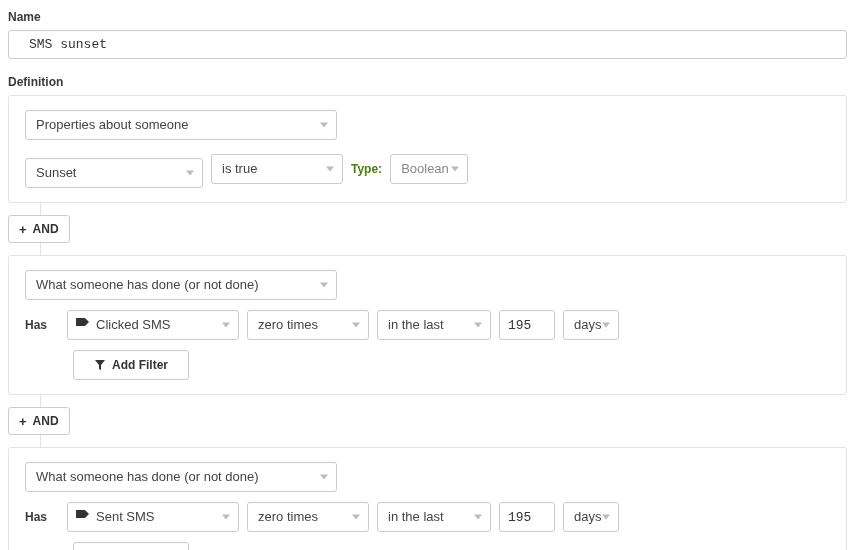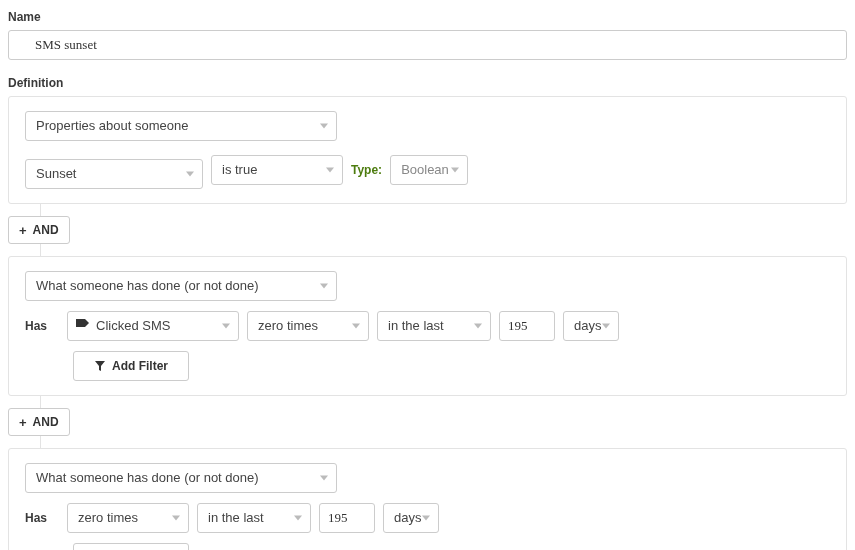--- a/index.html
+++ b/index.html
@@ -15,25 +15,25 @@
     .label {
       font-weight: 600;
       font-size: 12px;
       color: #3a3a3a;
       margin-bottom: 6px;
     }
     .name-input {
       width: 100%;
       border: 1px solid #ccc;
       border-radius: 3px;
-      padding: 6px 26px;
+      padding: 6px 20px;
       font-size: 13px;
       color: #333;
       margin-bottom: 16px;
-      font-family: Liberation Serif, serif;
+      font-family: Liberation Mono, monospace;
     }
     .block {
       border: 1px solid #e3e3e3;
       border-radius: 3px;
       padding: 14px 16px 14px 16px;
       background: #fff;
       position: relative;
     }
     .connector {
       width: 1px;
@@ -71,21 +71,21 @@
     .row + .row { margin-top: 10px; }
     .inline-label { font-size: 12px; font-weight: 600; color: #3a3a3a; margin-right: 12px; }
     .num-input {
       border: 1px solid #ccc;
       border-radius: 3px;
       height: 30px;
       width: 56px;
       padding: 6px 8px;
       font-size: 13px;
       color: #333;
-      font-family: Liberation Serif, serif;
+      font-family: Liberation Mono, monospace;
     }
     .and-btn, .add-filter-btn, .big-and-btn {
       display: inline-flex;
       align-items: center;
       gap: 6px;
       border: 1px solid #ccc;
       border-radius: 3px;
       background: #fff;
       font-size: 12px;
       font-weight: 600;
@@ -213,20 +213,29 @@
 
 <div class="block">
   <div class="row">
     <div class="select w-main">
       <span>What someone has done (or not done)</span>
       <span class="caret"></span>
     </div>
   </div>
   <div class="row">
     <span class="inline-label">Has</span>
+    <div class="select w-event">
+      <span class="event-icon">
+        <svg width="14" height="10" viewBox="0 0 14 10">
+            <path d="M0 1 L9 1 L13 5 L9 9 L0 9 Z" fill="#333"></path>
+          </svg>
+      </span>
+      <span>Sent SMS</span>
+      <span class="caret"></span>
+    </div>
     <div class="select w-times">
       <span>zero times</span>
       <span class="caret"></span>
     </div>
     <div class="select w-range">
       <span>in the last</span>
       <span class="caret"></span>
     </div>
     <input class="num-input" type="text" value="195" style="">
     <div class="select w-unit">

